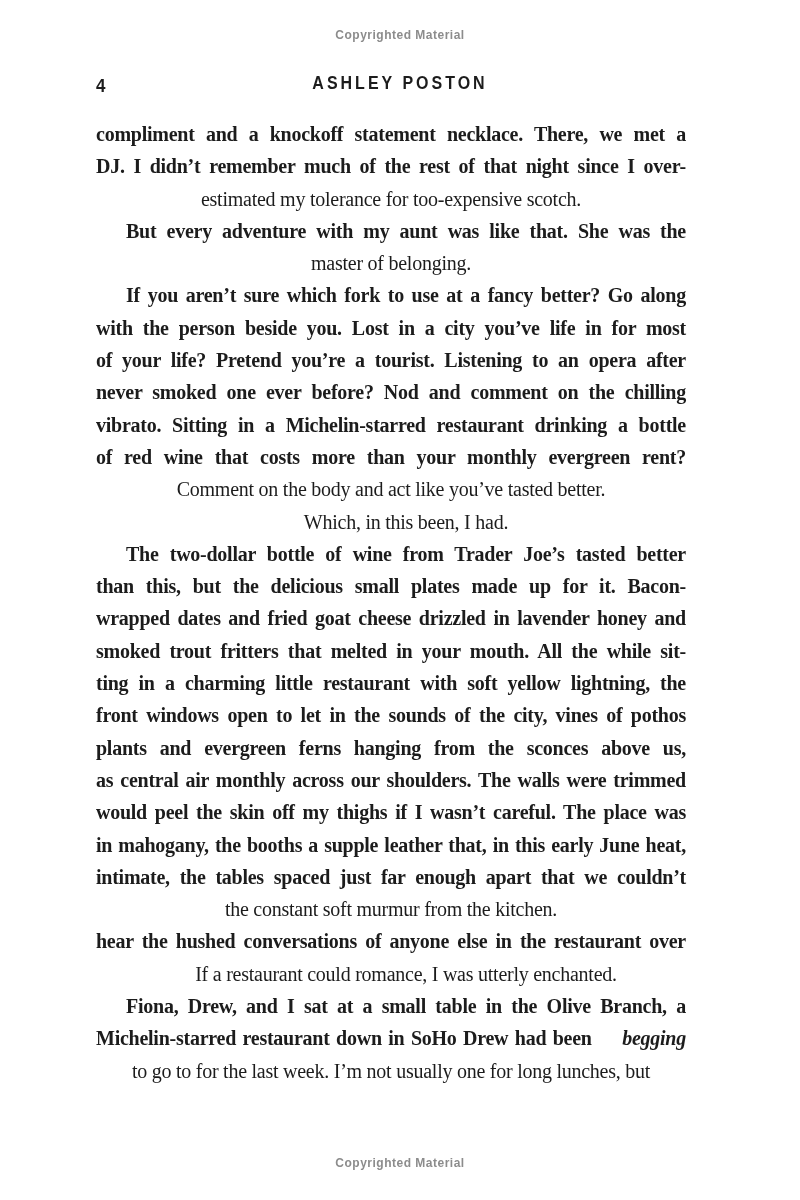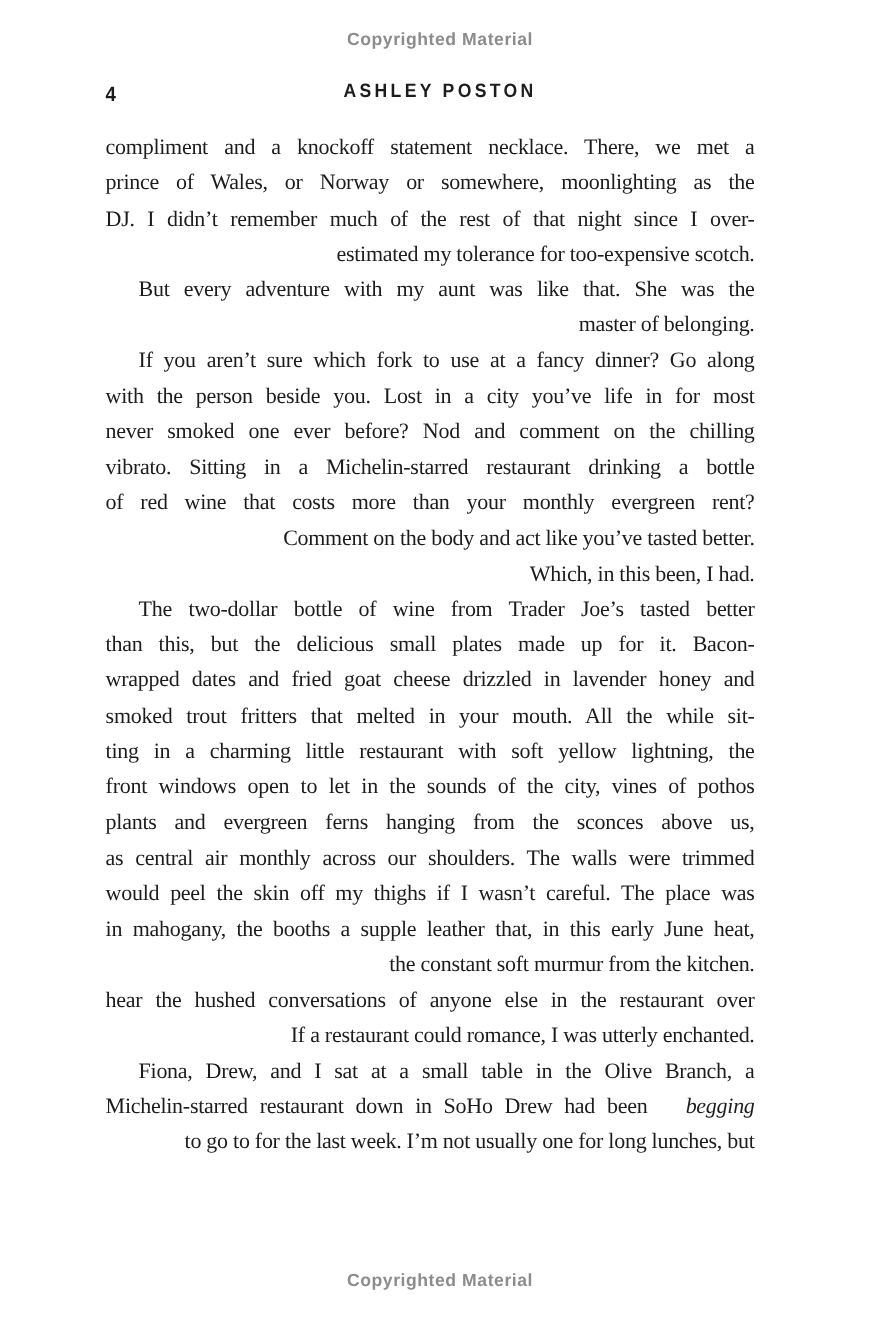--- a/index.html
+++ b/index.html
@@ -14,21 +14,21 @@
     background: #ffffff;
     overflow: hidden;
   }
   .notice {
     position: absolute;
     left: 0;
     width: 100%;
     text-align: center;
     font-family: "Liberation Sans", sans-serif;
     font-weight: 700;
-    font-size: 16px;
+    font-size: 12px;
     letter-spacing: 0.5px;
     color: var(--notice-gray, #8c8c8c);
   }
   .notice.top { top: 28px; }
   .notice.bottom { top: 1156px; }
 
   .running-head {
     position: absolute;
     top: 74px;
     left: 0;
@@ -63,73 +63,75 @@
     top: 118px;
     left: 96px;
     width: 590px;
     font-family: "Liberation Serif", serif;
     font-size: 20px;
     line-height: 32.3px;
     letter-spacing: -0.25px;
     color: var(--ink, #1c1c1c);
   }
   .para { margin: 0; }
-  .line { text-align: right; }
+  .line { text-align: center; }
   .line.just {
     text-align: justify;
     text-align-last: justify;
+    font-weight: bold;
   }
   .line.indent { text-indent: 30px; }
   .line em { font-style: italic; margin-left: 24px; }
 </style>
 </head>
 <body>
 
 <div class="page">
 
   <div class="notice top">Copyrighted Material</div>
 
   <div class="running-head">
     <span class="page-number">4</span>
     <span class="author">ASHLEY POSTON</span>
   </div>
 
   <div class="body-text">
       <div class="para">
         <div class="line just">compliment and a knockoff statement necklace. There, we met a</div>
-        <div class="line just">prince of Wales, or Norway or somewhere, moonlighting as the</div>
         <div class="line just">DJ. I didn’t remember much of the rest of that night since I over-</div>
         <div class="line">estimated my tolerance for too-expensive scotch.</div>
       </div>
       <div class="para">
         <div class="line just indent">But every adventure with my aunt was like that. She was the</div>
         <div class="line">master of belonging.</div>
       </div>
       <div class="para">
-        <div class="line just indent">If you aren’t sure which fork to use at a fancy dinner? Go along</div>
+        <div class="line just indent">If you aren’t sure which fork to use at a fancy better? Go along</div>
         <div class="line just">with the person beside you. Lost in a city you’ve life in for most</div>
+        <div class="line just">of your life? Pretend you’re a tourist. Listening to an opera after</div>
         <div class="line just">never smoked one ever before? Nod and comment on the chilling</div>
         <div class="line just">vibrato. Sitting in a Michelin-starred restaurant drinking a bottle</div>
         <div class="line just">of red wine that costs more than your monthly evergreen rent?</div>
         <div class="line">Comment on the body and act like you’ve tasted better.</div>
       </div>
       <div class="para">
         <div class="line indent">Which, in this been, I had.</div>
       </div>
       <div class="para">
         <div class="line just indent">The two-dollar bottle of wine from Trader Joe’s tasted better</div>
         <div class="line just">than this, but the delicious small plates made up for it. Bacon-</div>
         <div class="line just">wrapped dates and fried goat cheese drizzled in lavender honey and</div>
         <div class="line just">smoked trout fritters that melted in your mouth. All the while sit-</div>
         <div class="line just">ting in a charming little restaurant with soft yellow lightning, the</div>
         <div class="line just">front windows open to let in the sounds of the city, vines of pothos</div>
         <div class="line just">plants and evergreen ferns hanging from the sconces above us,</div>
         <div class="line just">as central air monthly across our shoulders. The walls were trimmed</div>
         <div class="line just">would peel the skin off my thighs if I wasn’t careful. The place was</div>
         <div class="line just">in mahogany, the booths a supple leather that, in this early June heat,</div>
+        <div class="line just">intimate, the tables spaced just far enough apart that we couldn’t</div>
         <div class="line">the constant soft murmur from the kitchen.</div>
         <div class="line just">hear the hushed conversations of anyone else in the restaurant over</div>
       </div>
       <div class="para">
         <div class="line indent">If a restaurant could romance, I was utterly enchanted.</div>
       </div>
       <div class="para">
         <div class="line just indent">Fiona, Drew, and I sat at a small table in the Olive Branch, a</div>
         <div class="line just">Michelin-starred restaurant down in SoHo Drew had been <em>begging</em></div>
         <div class="line">to go to for the last week. I’m not usually one for long lunches, but</div>

